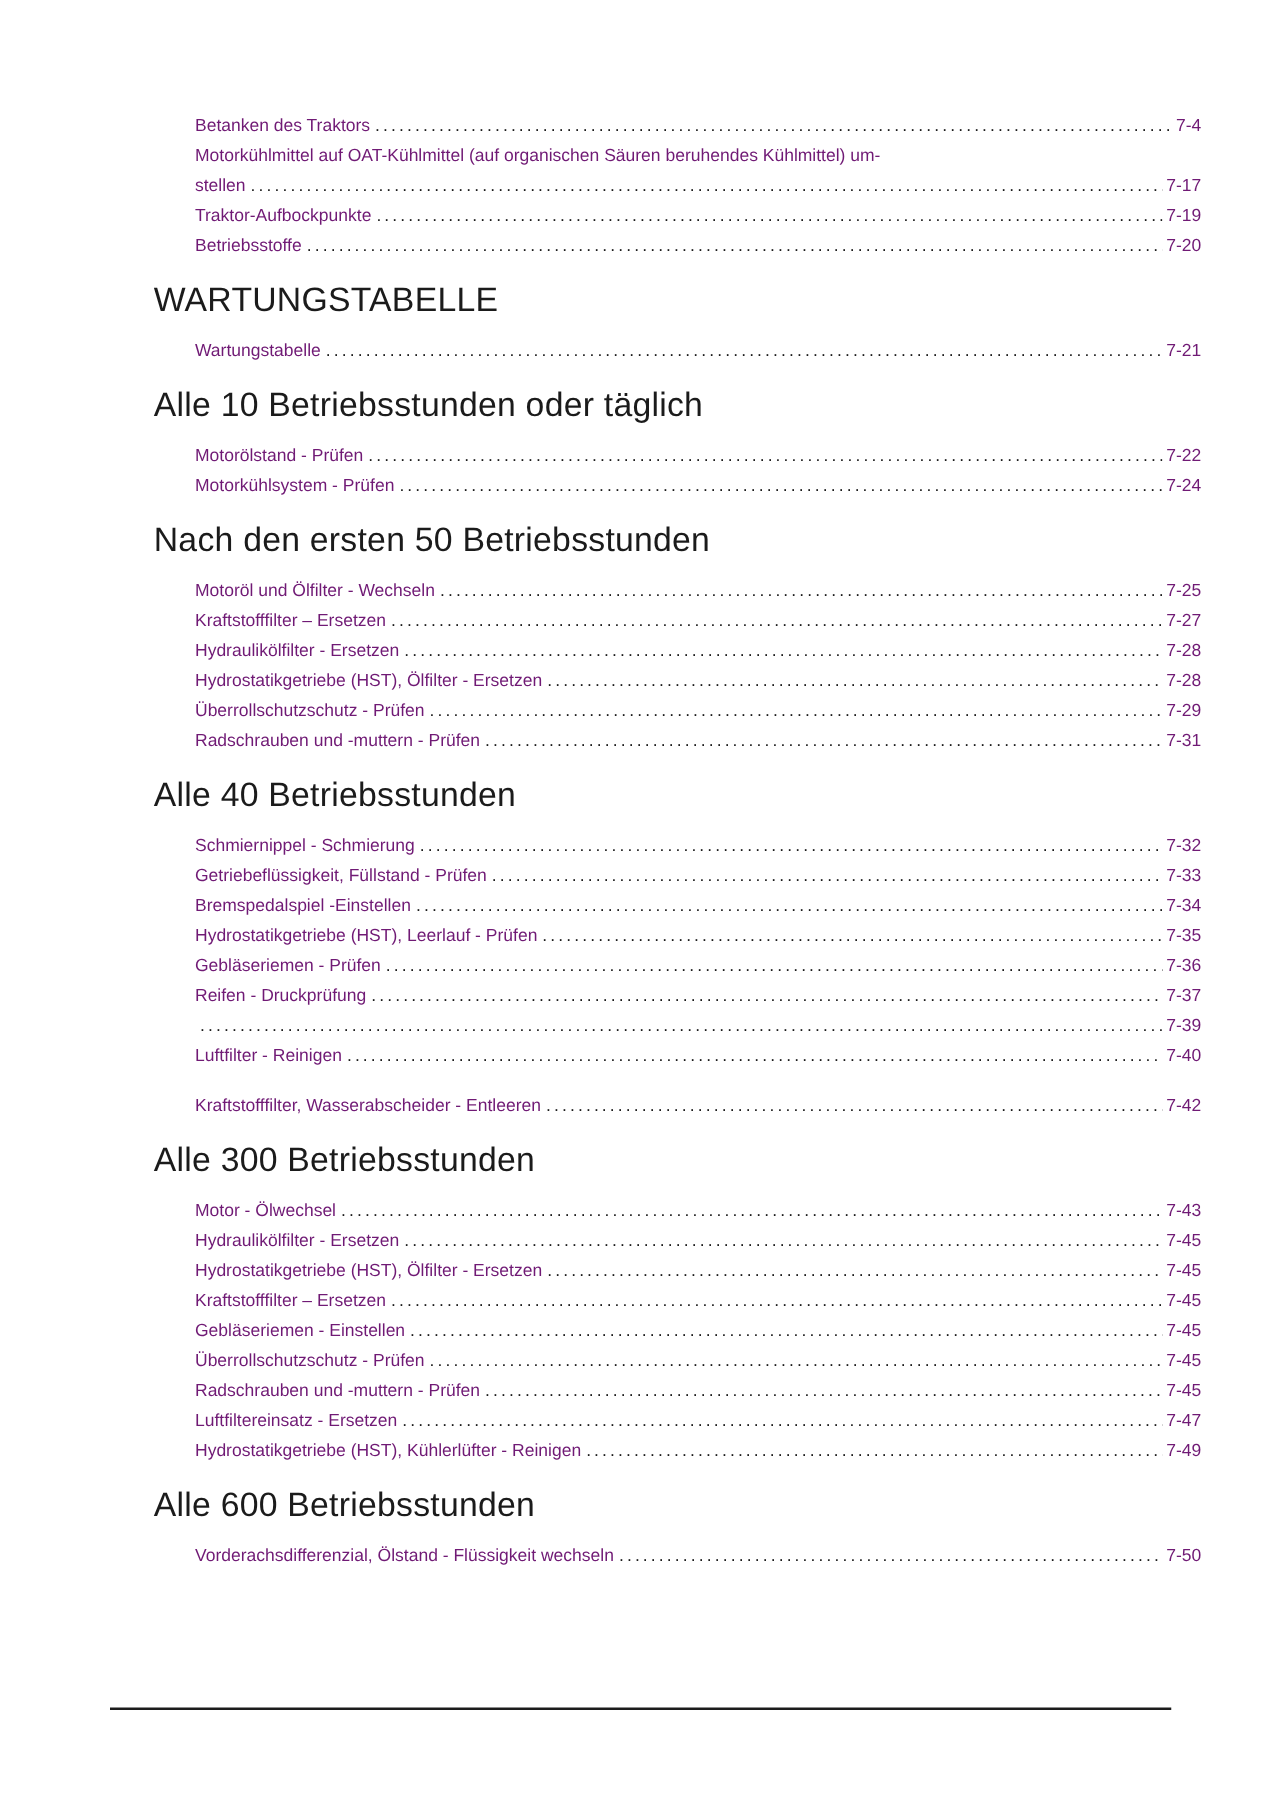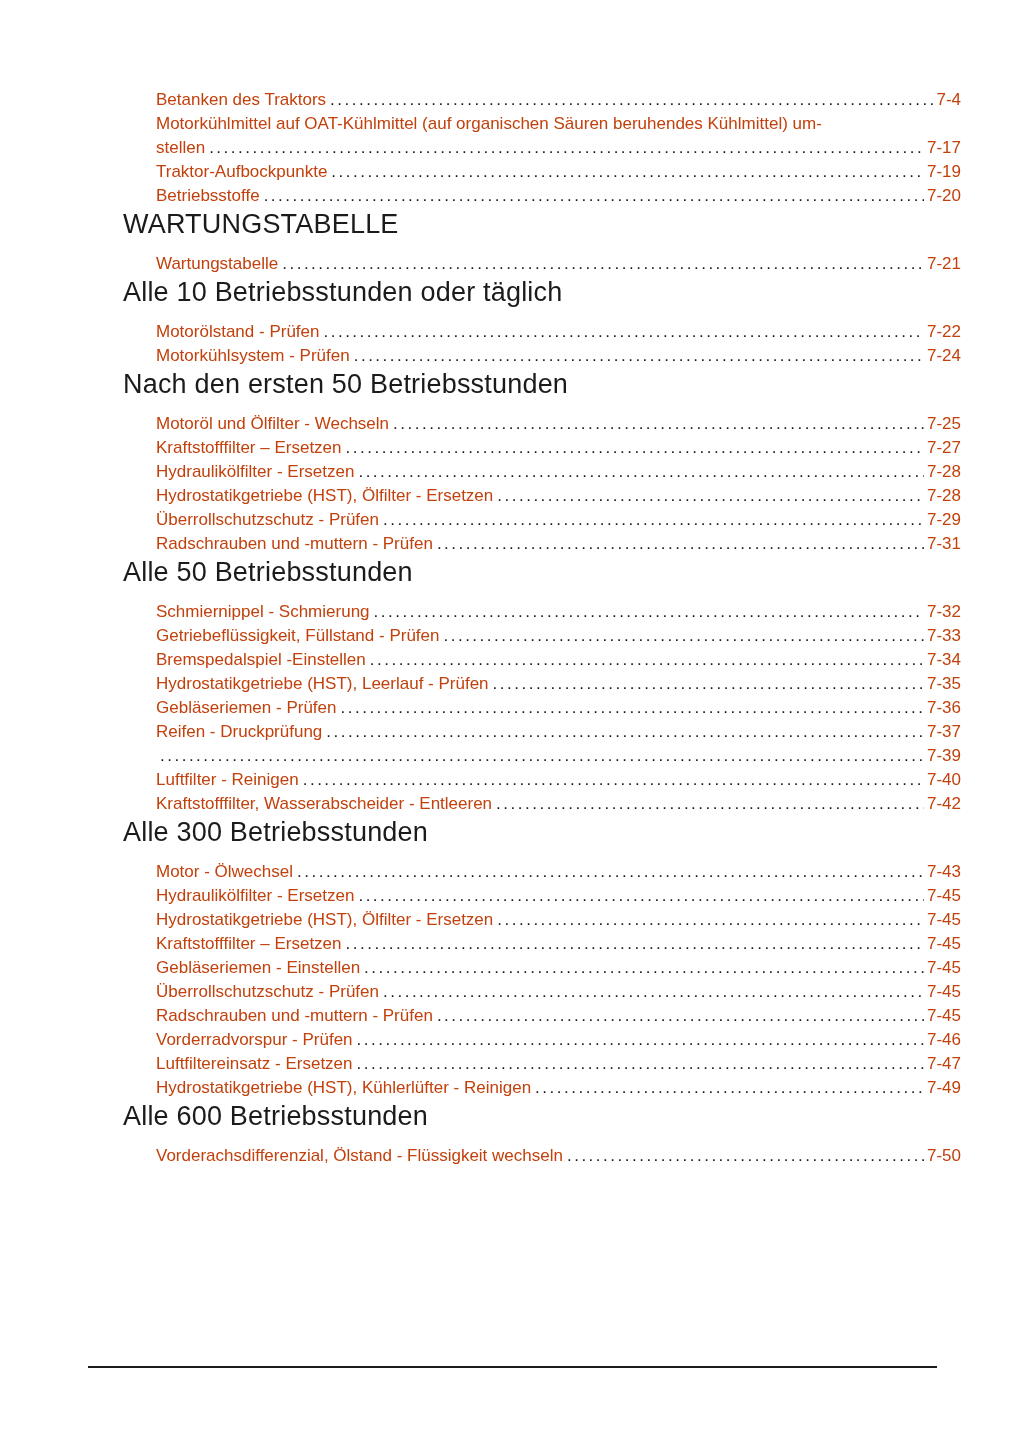--- a/index.html
+++ b/index.html
@@ -15,37 +15,37 @@
     color: #1b1b1b;
     overflow: hidden;
   }
   .toc {
     position: absolute;
     left: 123px;
     top: 88px;
     width: 838px;
   }
   .toc-section { margin: 0; }
-  .toc-section + .toc-section { }
+  .toc-section + .toc-section { margin-top: 16px; }
   .toc-heading {
     font-size: 27px;
     font-weight: 400;
     line-height: 32px;
     margin: 0 0 12px 0;
     color: #1b1b1b;
     letter-spacing: 0.2px;
   }
   .toc-entries { margin: 0; }
   .toc-entry {
     display: flex;
     align-items: baseline;
-    font-size: 17px;
+    font-size: 14px;
     line-height: 24px;
     padding-left: 33px;
-    color: #c2410c;
+    color: #701a75;
   }
   .toc-entry .label {
     white-space: nowrap;
     flex: 0 1 auto;
   }
   .toc-entry .dots {
     flex: 1 1 auto;
     min-width: 0;
     overflow: hidden;
     white-space: nowrap;
@@ -153,21 +153,21 @@
           <span class="page-num">7-29</span>
         </div>
         <div class="toc-entry">
           <span class="label">Radschrauben und -muttern - Prüfen</span>
           <span class="dots"></span>
           <span class="page-num">7-31</span>
         </div>
       </div>
     </section>
     <section class="toc-section">
-      <h2 class="toc-heading">Alle 50 Betriebsstunden</h2>
+      <h2 class="toc-heading">Alle 40 Betriebsstunden</h2>
       <div class="toc-entries">
         <div class="toc-entry">
           <span class="label">Schmiernippel - Schmierung</span>
           <span class="dots"></span>
           <span class="page-num">7-32</span>
         </div>
         <div class="toc-entry">
           <span class="label">Getriebeflüssigkeit, Füllstand - Prüfen</span>
           <span class="dots"></span>
           <span class="page-num">7-33</span>
@@ -242,25 +242,20 @@
         </div>
         <div class="toc-entry">
           <span class="label">Überrollschutzschutz - Prüfen</span>
           <span class="dots"></span>
           <span class="page-num">7-45</span>
         </div>
         <div class="toc-entry">
           <span class="label">Radschrauben und -muttern - Prüfen</span>
           <span class="dots"></span>
           <span class="page-num">7-45</span>
-        </div>
-        <div class="toc-entry">
-          <span class="label">Vorderradvorspur - Prüfen</span>
-          <span class="dots"></span>
-          <span class="page-num">7-46</span>
         </div>
         <div class="toc-entry">
           <span class="label">Luftfiltereinsatz - Ersetzen</span>
           <span class="dots"></span>
           <span class="page-num">7-47</span>
         </div>
         <div class="toc-entry">
           <span class="label">Hydrostatikgetriebe (HST), Kühlerlüfter - Reinigen</span>
           <span class="dots"></span>
           <span class="page-num">7-49</span>

